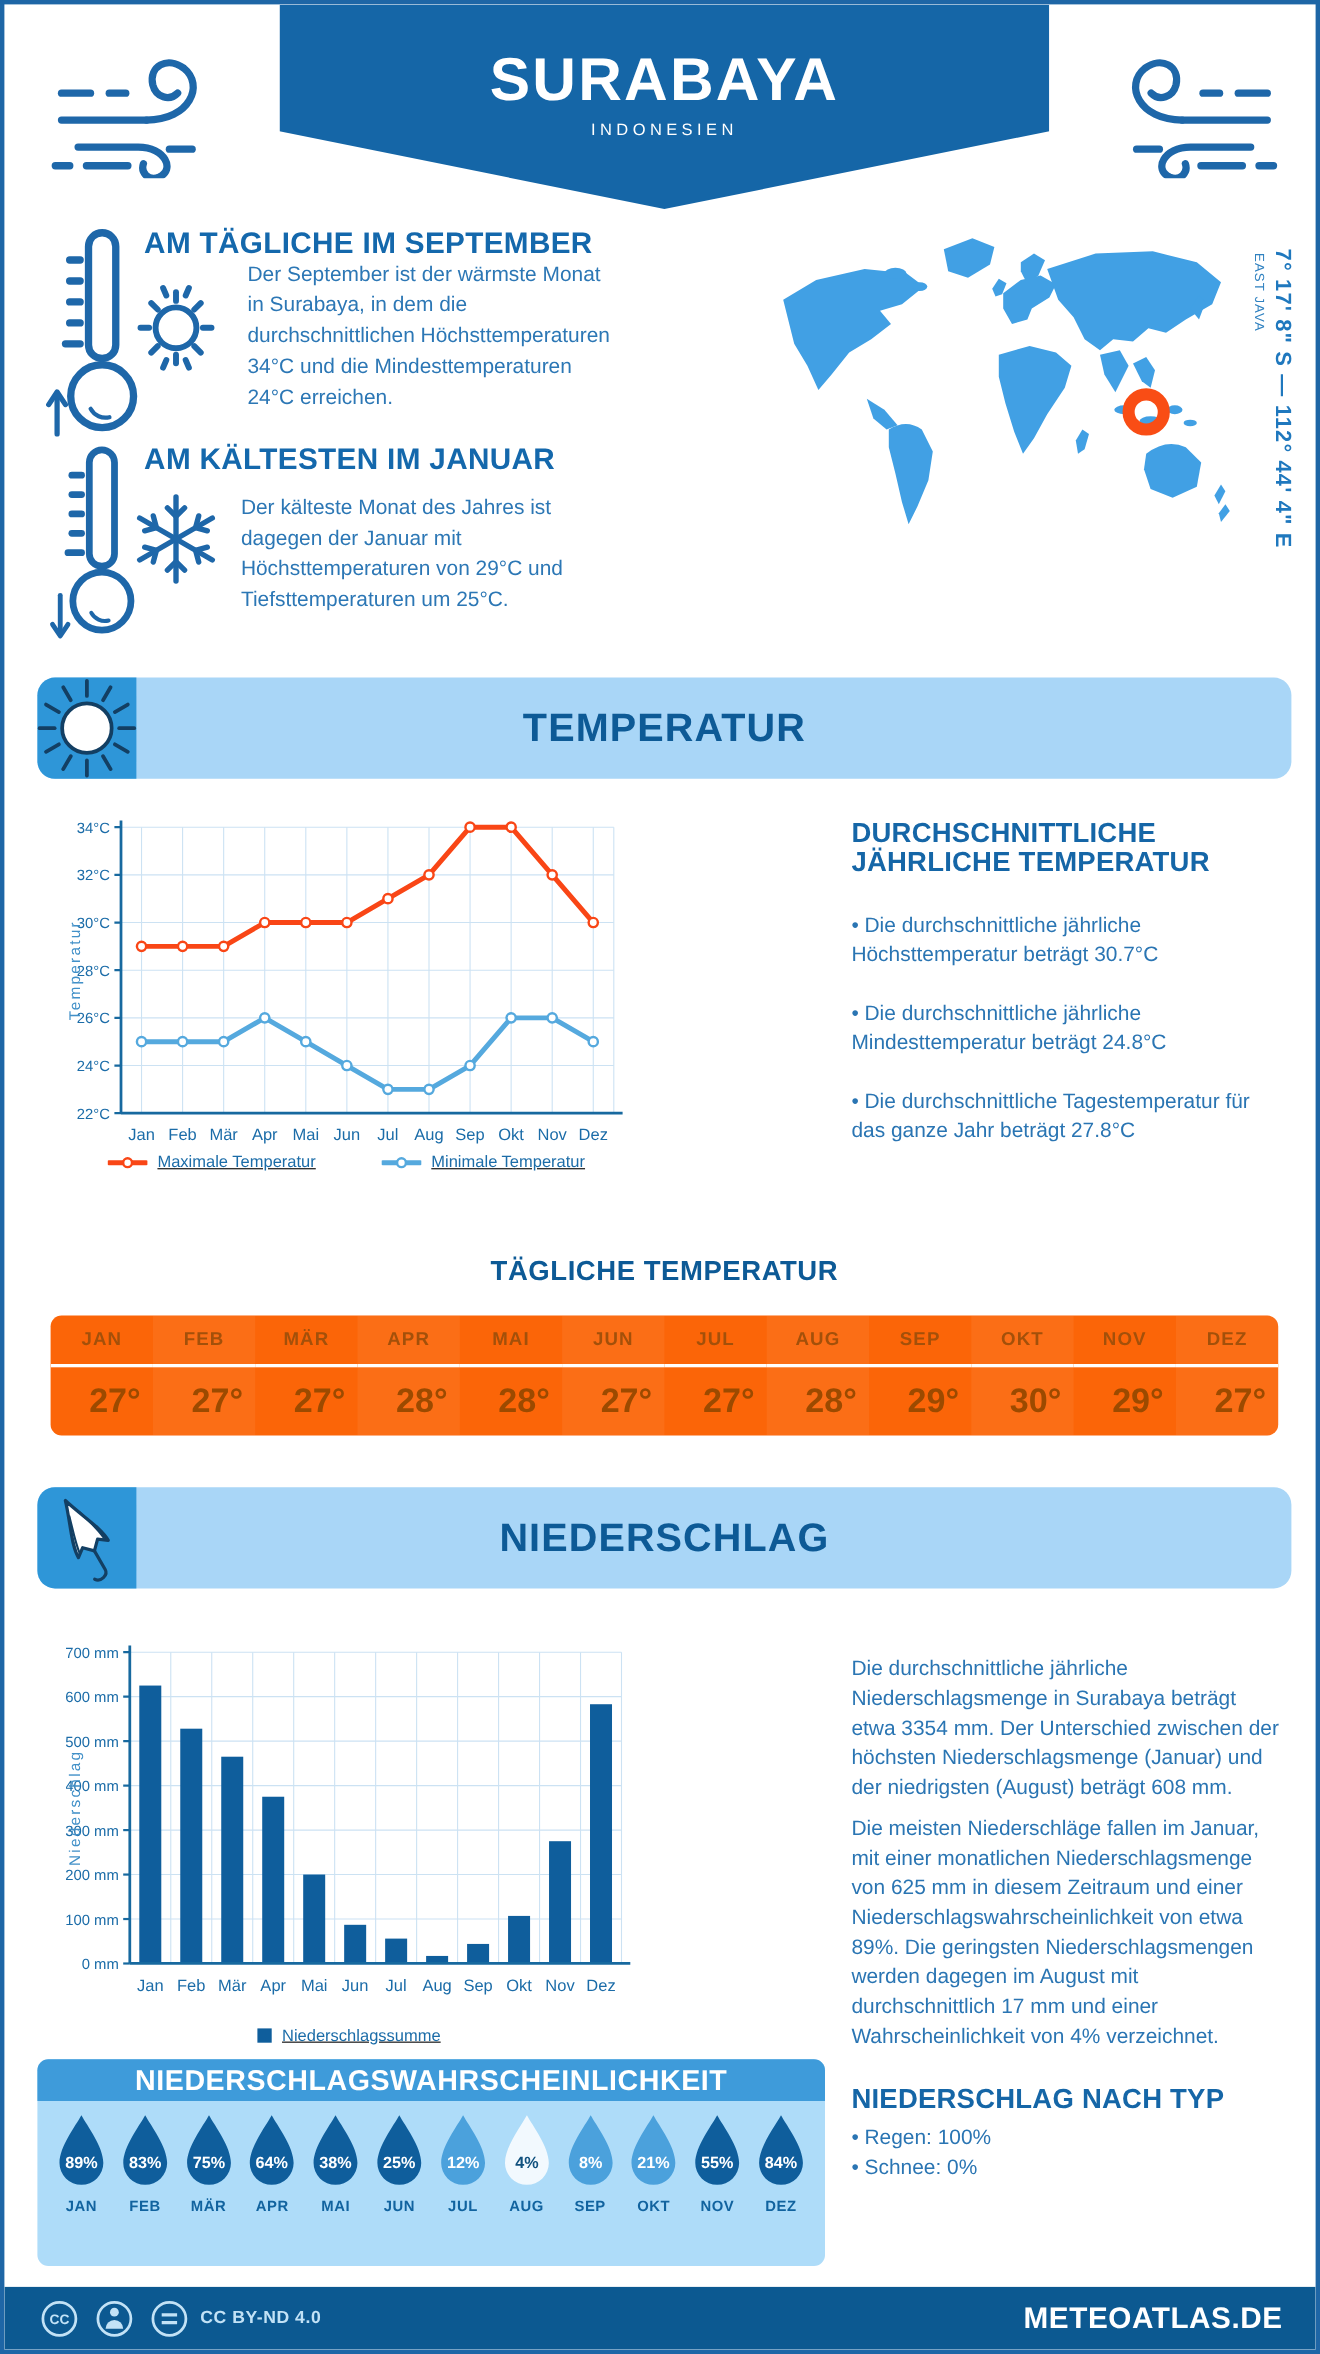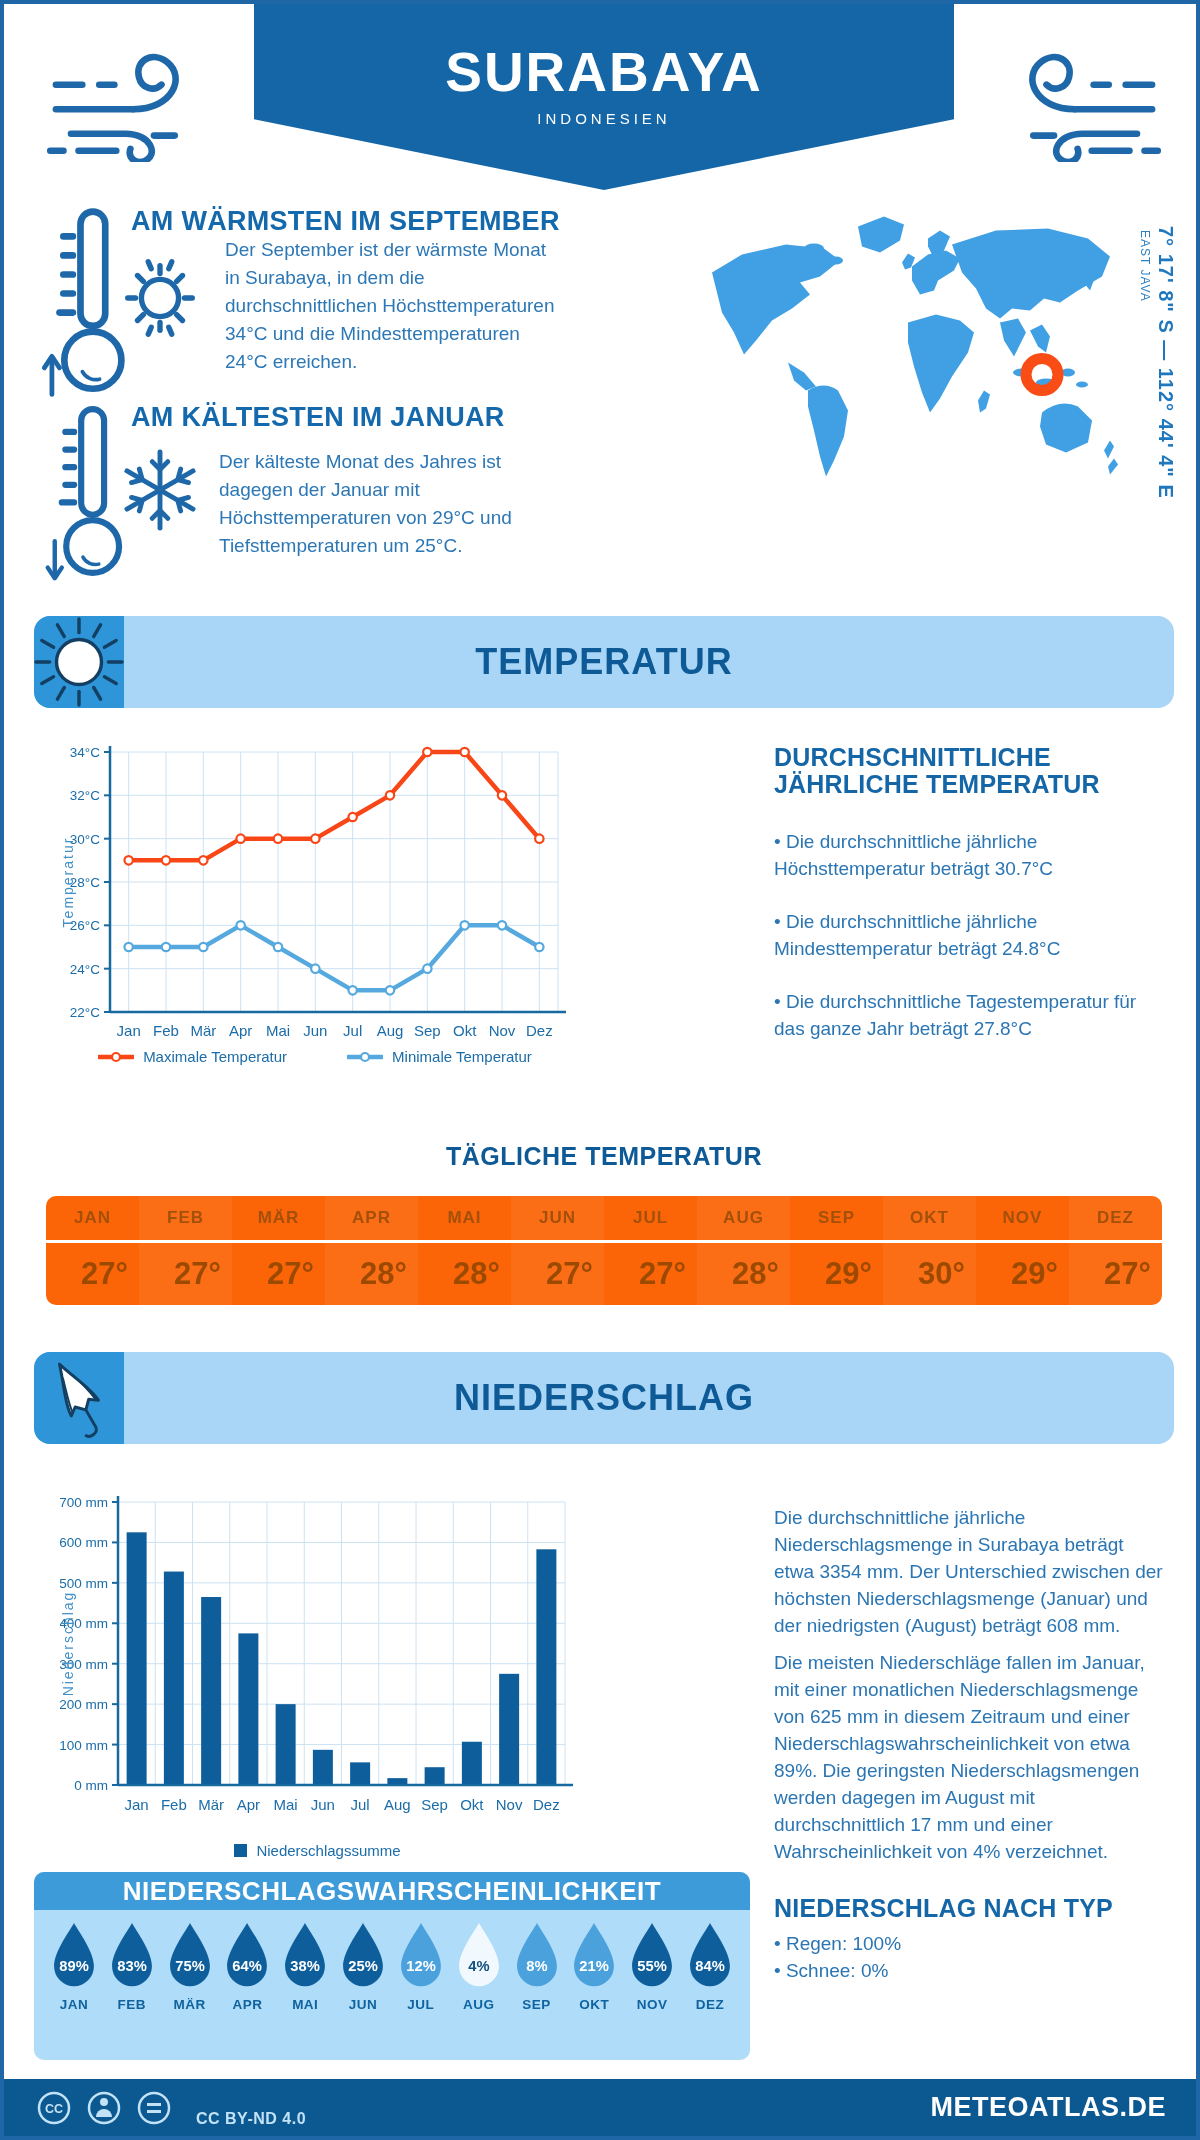--- a/index.html
+++ b/index.html
@@ -31,21 +31,21 @@
   .coords-region { writing-mode:vertical-rl; font-size:12px; color:#2F81C0; letter-spacing:1px; margin-right:2px; margin-top:4px; }
   .coords-main { writing-mode:vertical-rl; font-size:20px; font-weight:bold; color:#1F78BE; letter-spacing:1px; }
 
   
   .sec-banner { left:30px; width:1140px; height:92px; background:#A9D6F7; border-radius:16px; }
   .sec-iconbox { position:absolute; left:0; top:0; width:90px; height:92px; background:#2E96D8; border-radius:16px 0 0 16px; }
   .sec-title { position:absolute; left:0; top:0; width:100%; height:92px; display:flex; align-items:center; justify-content:center;
                font-size:36px; font-weight:bold; color:#0D5A96; letter-spacing:1px; }
 
   
-  .legend-row { display:flex; justify-content:center; gap:60px; align-items:flex-start; }
+  .legend-row { display:flex; justify-content:center; gap:60px; align-items:flex-start;text-decoration:underline; }
   .legend-item { display:flex; align-items:center; gap:9px; font-size:15px; color:#1B6CA8; }
 
   
   .col-head { font-size:25px; font-weight:bold; color:#1566A7; line-height:27px; letter-spacing:0.2px; }
   .col-text { font-size:19px; line-height:27px; color:#2A75B3; }
   .bullet-list p { margin-bottom:26px; }
 
   
   .daily-title { left:0; top:1138px; width:1200px; text-align:center; font-size:25px; font-weight:bold; color:#0D5A96; letter-spacing:0.5px; }
   .daily-table { left:42px; top:1192px; width:1116px; border-radius:10px; overflow:hidden;
@@ -60,21 +60,21 @@
   .prob-panel { left:30px; top:1868px; width:716px; height:188px; background:#AEDCF9; border-radius:10px; }
   .prob-head { height:38px; background:#3E9BDA; border-radius:10px 10px 0 0; display:flex; align-items:center; justify-content:center;
                color:#fff; font-weight:bold; font-size:26px; letter-spacing:0.5px; }
   .prob-row { display:flex; justify-content:space-between; padding:10px 12px 0 12px; }
   .prob-cell { width:56px; text-align:center; }
   .prob-month { margin-top:3px; font-size:13.5px; font-weight:bold; color:#11639F; letter-spacing:0.5px; }
 
   
   .footer { left:0; bottom:0; width:1192px; height:57px; background:#0C5991;
             display:flex; align-items:center; justify-content:space-between; padding:0 30px; }
-  .footer-left { display:flex; align-items:flex-end; gap:14px; }
+  .footer-left { display:flex; align-items:center; gap:0; }
   .cc-label { color:#C2E2F6; font-weight:bold; font-size:16px; letter-spacing:0.5px; }
   .brand { color:#fff; font-weight:bold; font-size:27px; letter-spacing:0.5px; }
 </style>
 </head>
 <body>
 
 <div class="page">
 
   <svg class="abs" style="left:38px;top:26px" width="190" height="132" viewBox="0 0 200 140">
     <g class="wind">
@@ -132,21 +132,21 @@
       <path d="M22,22 L28,28"></path>
         <path d="M62,62 L68,68"></path>
         <path d="M68,22 L62,28"></path>
         <path d="M28,62 L22,68"></path>
       <path d="M33,8 L36,15"></path>
         <path d="M57,8 L54,15"></path>
         <path d="M33,82 L36,75"></path>
         <path d="M57,82 L54,75"></path>
     </g>
   </svg>
-  <div class="abs hl-title" style="left:127px;top:202px;width:560px">AM WÄRMSTEN IM SEPTEMBER</div>
+  <div class="abs hl-title" style="left:127px;top:202px;width:560px">AM TÄGLICHE IM SEPTEMBER</div>
   <div class="abs hl-text" style="left:221px;top:232px;width:338px">Der September ist der wärmste Monat in Surabaya, in dem die durchschnittlichen Höchsttemperaturen 34°C und die Mindesttemperaturen 24°C erreichen.</div>
 
   <svg class="abs" style="left:36px;top:398px" width="100" height="185" viewBox="0 0 100 210">
     <g class="iconline" stroke-width="7">
       <rect x="40" y="8" width="26" height="120" rx="13"></rect>
       <circle cx="53" cy="164" r="30"></circle>
       <path d="M42,176 a16,16 0 0 0 18,8" stroke-width="4"></path>
       <path d="M22,34 H32"></path>
         <path d="M22,54 H32"></path>
         <path d="M22,74 H32"></path>

